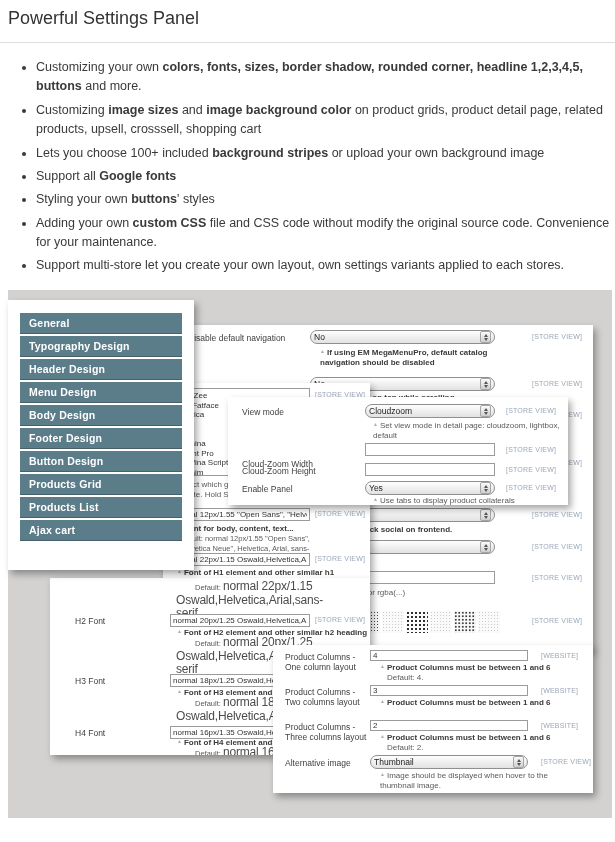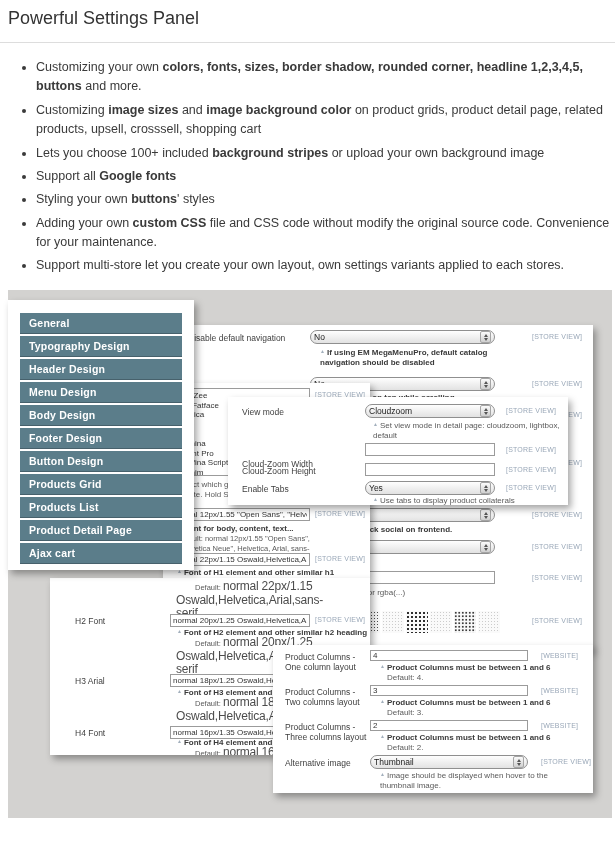--- a/index.html
+++ b/index.html
@@ -167,21 +167,21 @@
 
   <div class="card" style="left:42px;top:288px;width:320px;height:177px;overflow:hidden;">
     <div class="bigdef" style="left:126px;top:2px;width:150px;"><span class="pfx">Default: </span><span>normal 22px/1.15 Oswald,Helvetica,Arial,sans-serif</span></div>
 
     <div class="lbl" style="left:25px;top:38px;">H2 Font</div>
     <input class="inp" style="left: 120px; top: 36px; width: 140px;" value="normal 20px/1.25 Oswald,Helvetica,Arial,sans-serif">
     <div class="scope" style="left:265px;top:38px;">[STORE VIEW]</div>
     <div class="note b" style="left:127px;top:50px;width:190px;white-space:nowrap;overflow:hidden;"><span class="marker">▲</span><span>Font of H2 element and other similar h2 heading.</span></div>
     <div class="bigdef" style="left:126px;top:58px;width:150px;"><span class="pfx">Default: </span><span>normal 20px/1.25 Oswald,Helvetica,Arial,sans-serif</span></div>
 
-    <div class="lbl" style="left:25px;top:98px;">H3 Arial</div>
+    <div class="lbl" style="left:25px;top:98px;">H3 Font</div>
     <input class="inp" style="left: 120px; top: 96px; width: 140px;" value="normal 18px/1.25 Oswald,Helvetica,Arial,sans-serif">
     <div class="scope" style="left:265px;top:98px;">[STORE VIEW]</div>
     <div class="note b" style="left:127px;top:110px;width:190px;white-space:nowrap;overflow:hidden;"><span class="marker">▲</span><span>Font of H3 element and other similar h3 heading.</span></div>
     <div class="bigdef" style="left:126px;top:118px;width:150px;max-height:26px;"><span class="pfx">Default: </span><span>normal 18px/1.25 Oswald,Helvetica,Arial,sans-serif</span></div>
 
     <div class="lbl" style="left:25px;top:150px;">H4 Font</div>
     <input class="inp" style="left: 120px; top: 148px; width: 140px;" value="normal 16px/1.35 Oswald,Helvetica,Arial,sans-serif">
     <div class="scope" style="left:265px;top:150px;">[STORE VIEW]</div>
     <div class="note b" style="left:127px;top:160px;width:190px;white-space:nowrap;overflow:hidden;"><span class="marker">▲</span><span>Font of H4 element and other similar h4 heading.</span></div>
     <div class="bigdef" style="left:126px;top:168px;width:150px;"><span class="pfx">Default: </span><span>normal 16px/1.35 Oswald,Helvetica,Arial,sans-serif</span></div>
@@ -200,21 +200,21 @@
     <div class="note" style="left:145px;top:24px;width:190px;"><span class="marker">▲</span><span>Set view mode in detail page: cloudzoom, lightbox, default</span></div>
 
     <div class="lbl" style="left:14px;top:62px;">Cloud-Zoom Width</div>
     <input class="inp" style="left: 137px; top: 46px; width: 130px;">
     <div class="scope" style="left:278px;top:49px;">[STORE VIEW]</div>
 
     <div class="lbl" style="left:14px;top:69px;">Cloud-Zoom Height</div>
     <input class="inp" style="left: 137px; top: 66px; width: 130px;">
     <div class="scope" style="left:278px;top:69px;">[STORE VIEW]</div>
 
-    <div class="lbl" style="left:14px;top:87px;">Enable Tabs</div>
+    <div class="lbl" style="left:14px;top:87px;">Enable Panel</div>
     <div class="sel" style="left:137px;top:84px;width:130px;">
       <span class="tx">Yes</span>
       <span class="stepper">
           <i class="up"></i>
           <i class="dn"></i>
         </span>
     </div>
     <div class="scope" style="left:278px;top:87px;">[STORE VIEW]</div>
     <div class="note" style="left:145px;top:99px;width:190px;"><span class="marker">▲</span><span>Use tabs to display product collaterals</span></div>
   </div>
@@ -223,21 +223,20 @@
     <div class="lbl" style="left:12px;top:7px;width:88px;">Product Columns - One column layout</div>
     <input class="inp" style="left: 97px; top: 5px; width: 158px; height: 11px;" value="4">
     <div class="scope" style="left:268px;top:7px;">[WEBSITE]</div>
     <div class="note b" style="left:107px;top:18px;width:200px;"><span class="marker">▲</span><span>Product Columns must be between 1 and 6</span></div>
     <div class="note" style="left:114px;top:28px;width:200px;">Default: 4.</div>
 
     <div class="lbl" style="left:12px;top:42px;width:88px;">Product Columns - Two columns layout</div>
     <input class="inp" style="left: 97px; top: 40px; width: 158px; height: 11px;" value="3">
     <div class="scope" style="left:268px;top:42px;">[WEBSITE]</div>
     <div class="note b" style="left:107px;top:53px;width:200px;"><span class="marker">▲</span><span>Product Columns must be between 1 and 6</span></div>
-    <div class="note" style="left:114px;top:63px;width:200px;">Default: 3.</div>
 
     <div class="lbl" style="left:12px;top:77px;width:88px;">Product Columns - Three columns layout</div>
     <input class="inp" style="left: 97px; top: 75px; width: 158px; height: 11px;" value="2">
     <div class="scope" style="left:268px;top:77px;">[WEBSITE]</div>
     <div class="note b" style="left:107px;top:88px;width:200px;"><span class="marker">▲</span><span>Product Columns must be between 1 and 6</span></div>
     <div class="note" style="left:114px;top:98px;width:200px;">Default: 2.</div>
 
     <div class="lbl" style="left:12px;top:113px;width:88px;">Alternative image</div>
     <div class="sel" style="left:97px;top:110px;width:158px;">
       <span class="tx">Thumbnail</span>
@@ -254,18 +253,17 @@
     <div class="menu">
         <div class="menu-item">General</div>
         <div class="menu-item">Typography Design</div>
         <div class="menu-item">Header Design</div>
         <div class="menu-item">Menu Design</div>
         <div class="menu-item">Body Design</div>
         <div class="menu-item">Footer Design</div>
         <div class="menu-item">Button Design</div>
         <div class="menu-item">Products Grid</div>
         <div class="menu-item">Products List</div>
-        <div class="menu-item">Product Detail Page</div>
         <div class="menu-item">Ajax cart</div>
       </div>
   </div>
 
 </div>
 
 </body></html>

